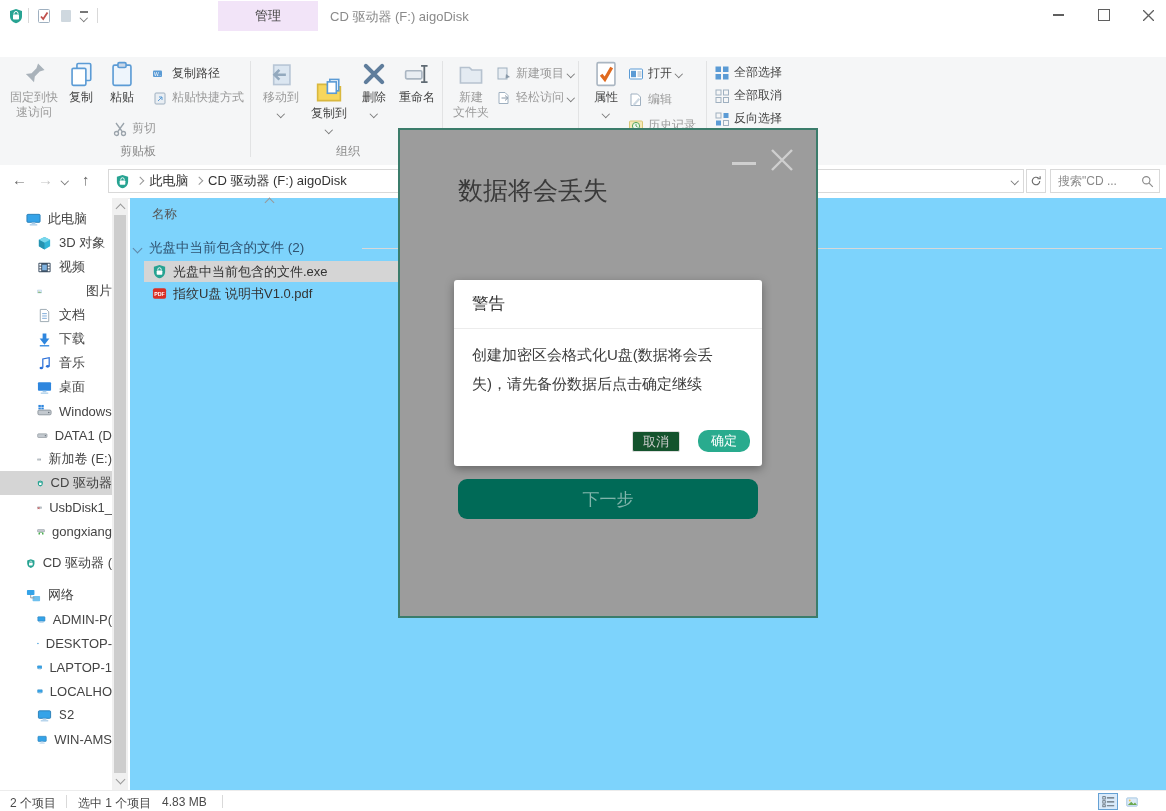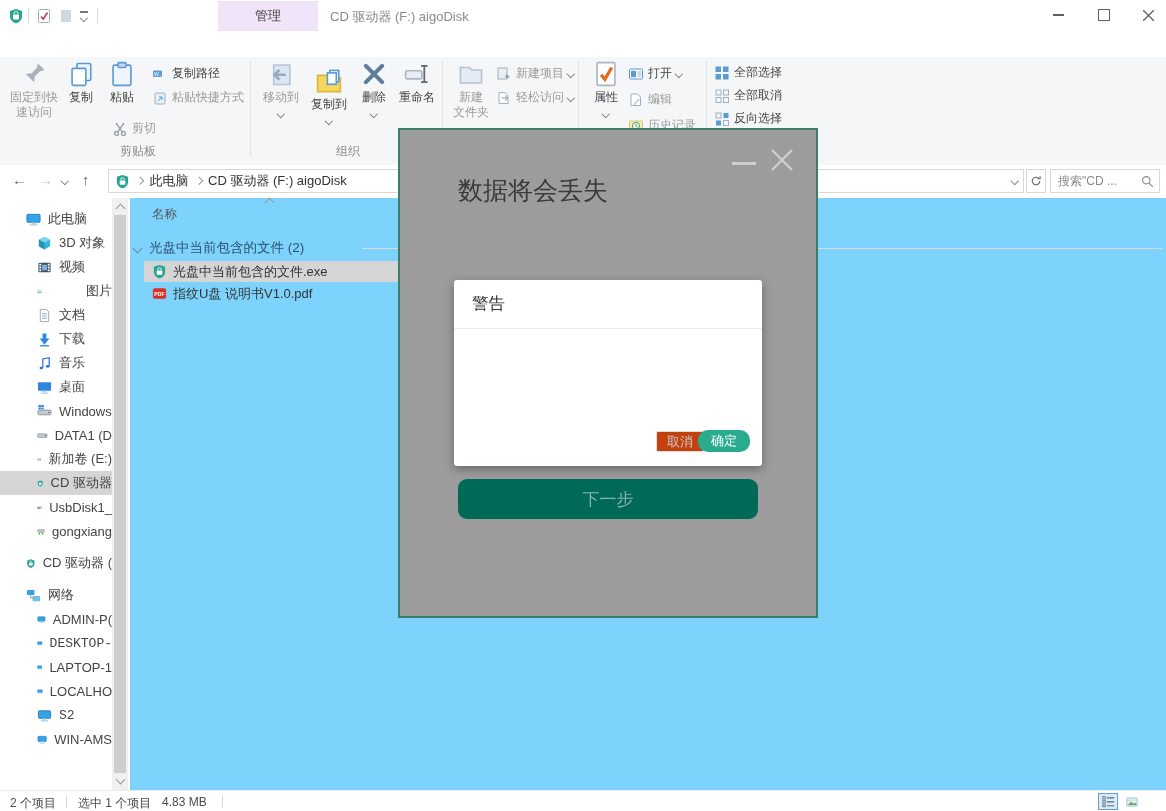--- a/index.html
+++ b/index.html
@@ -72,22 +72,22 @@
   .dialog{position:absolute;left:398px;top:128px;width:420px;height:490px;background:#9c9c9c;
           border:2px solid #3b7c6b;box-sizing:border-box;z-index:60;}
   .dlg-title{position:absolute;left:58px;top:44px;font-size:25px;color:#3a3a3a;}
   .dlg-min{position:absolute;left:332px;top:32px;width:24px;height:3px;background:#cfcfcf;}
   .dlg-close{position:absolute;left:368px;top:16px;width:28px;height:28px;}
   .warncard{position:absolute;left:54px;top:150px;width:308px;height:186px;background:#fff;border-radius:3px;
             box-shadow:0 3px 10px rgba(0,0,0,.35);}
   .warn-title{position:absolute;left:18px;top:13px;font-size:16.5px;color:#333;}
   .warn-div{position:absolute;left:0;top:48px;width:100%;height:1px;background:#ececec;}
   .warn-msg{position:absolute;left:18px;top:60px;width:274px;font-size:15px;line-height:29px;color:#3c3c3c;}
-  .btn-cancel{position:absolute;left:178px;top:151px;width:48px;height:21px;background:#c2410c;border:1px solid #ddd;
-              border-radius:2px;color:#ccc;font-size:13px;display:flex;align-items:center;justify-content:center;box-sizing:border-box;margin-left:24px;}
+  .btn-cancel{position:absolute;left:178px;top:151px;width:48px;height:21px;background:#14532d;border:1px solid #ddd;
+              border-radius:2px;color:#ccc;font-size:13px;display:flex;align-items:center;justify-content:center;box-sizing:border-box;}
   .btn-ok{position:absolute;left:244px;top:150px;width:52px;height:22px;background:#29ab8e;border-radius:10px;
           color:#fff;font-size:13px;display:flex;align-items:center;justify-content:center;}
   .btn-next{position:absolute;left:58px;top:349px;width:300px;height:40px;background:#006a57;border-radius:9px;
             color:rgba(255,255,255,.5);font-size:17px;display:flex;align-items:center;justify-content:center;}
 </style>
 </head>
 <body>
 
 <div id="app">
 
@@ -194,21 +194,21 @@
 
     <div class="rb-big dis" style="left:258px;top:4px;width:46px">
       <span class="ic ic24">
           <svg viewBox="0 0 16 16" xmlns="http://www.w3.org/2000/svg">
             <rect x="3.5" y="2.5" width="10" height="12" fill="#dbe6f1" stroke="#b8c6d6"></rect>
             <path d="M11 8.5 H4.5 M7 5.5 L4 8.5 L7 11.5" stroke="#93a9be" stroke-width="1.6" fill="none"></path>
           </svg>
         </span>
       <div>移动到</div><span class="chev sm"></span>
     </div>
-    <div class="rb-big" style="left:306px;top:11px;width:46px">
+    <div class="rb-big" style="left:306px;top:20px;width:46px">
       <span class="ic ic24">
           <svg viewBox="0 0 16 16" xmlns="http://www.w3.org/2000/svg">
             <path d="M1 4.5 h5.5 l1.5 1.5 h7 V14.5 H1 Z" fill="#f7d65c" stroke="#d9b83f"></path>
             <rect x="8.5" y="1.5" width="5.5" height="7" fill="#fff" stroke="#5b9bd5"></rect>
             <rect x="7" y="3" width="5.5" height="7" fill="#fff" stroke="#5b9bd5"></rect>
           </svg>
         </span>
       <div>复制到</div><span class="chev sm"></span>
     </div>
     <div class="rb-big" style="left:354px;top:4px;width:40px">
@@ -544,21 +544,21 @@
       <div class="side-item" style="padding-left: 37px;">
         <span class="ic" style="width: 15px; height: 15px;">
           <svg viewBox="0 0 16 16" xmlns="http://www.w3.org/2000/svg">
             <rect x="1.5" y="3" width="13" height="8" rx="1" fill="#35a3e8" stroke="#2a7fb8"></rect>
             <rect x="6" y="11" width="4" height="1.6" fill="#a9cce8"></rect>
             <rect x="4" y="13" width="8" height="1.3" fill="#a9cce8"></rect>
           </svg>
         </span>
         <span>ADMIN-P(</span>
       </div>
-      <div class="side-item" style="padding-left: 37px; font-family: Liberation Mono, monospace;">
+      <div class="side-item" style="padding-left: 37px;">
         <span class="ic" style="width: 15px; height: 15px;">
           <svg viewBox="0 0 16 16" xmlns="http://www.w3.org/2000/svg">
             <rect x="1.5" y="3" width="13" height="8" rx="1" fill="#35a3e8" stroke="#2a7fb8"></rect>
             <rect x="6" y="11" width="4" height="1.6" fill="#a9cce8"></rect>
             <rect x="4" y="13" width="8" height="1.3" fill="#a9cce8"></rect>
           </svg>
         </span>
         <span>DESKTOP-</span>
       </div>
       <div class="side-item" style="padding-left: 37px;">
@@ -671,20 +671,21 @@
     <div class="dlg-close">
       <svg width="28" height="28" viewBox="0 0 28 28">
           <path d="M4 4 L24 24 M24 4 L4 24" stroke="#cfcfcf" stroke-width="2.4"></path>
         </svg>
     </div>
     <div class="dlg-title">数据将会丢失</div>
 
     <div class="warncard">
       <div class="warn-title">警告</div>
       <div class="warn-div"></div>
+      <div class="warn-msg">创建加密区会格式化U盘(数据将会丢失)，请先备份数据后点击确定继续</div>
       <div class="btn-cancel">取消</div>
       <div class="btn-ok">确定</div>
     </div>
 
     <div class="btn-next">下一步</div>
   </div>
 
 </div>
 
 </body></html>

